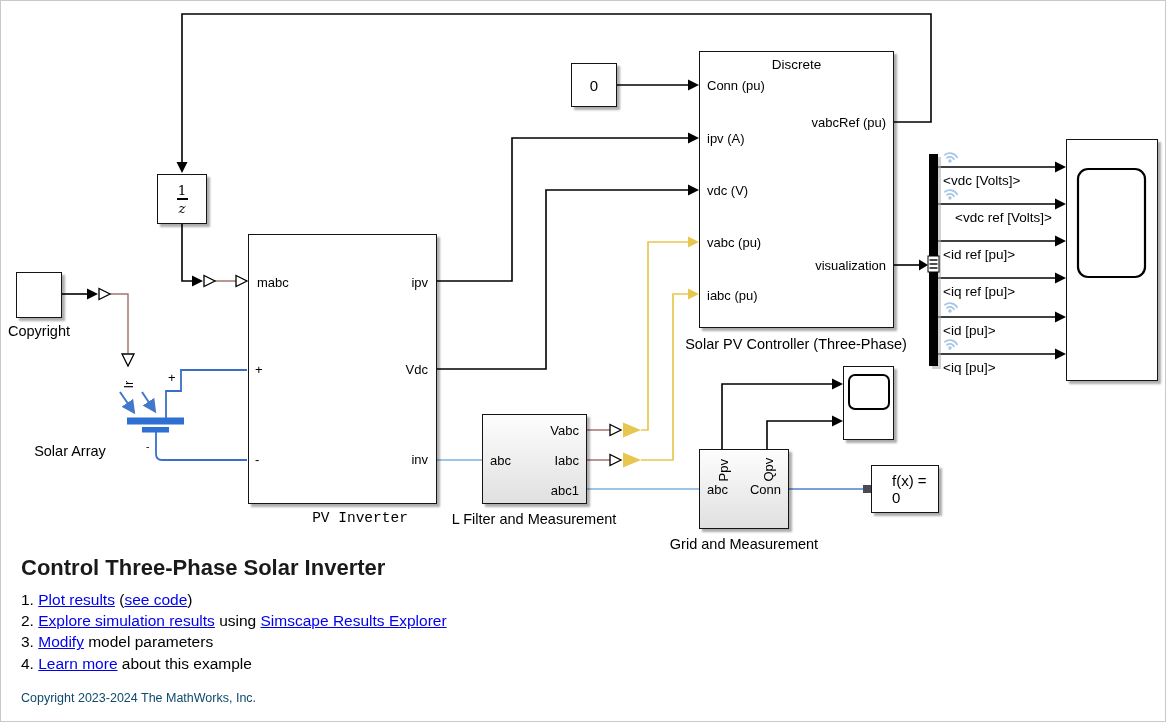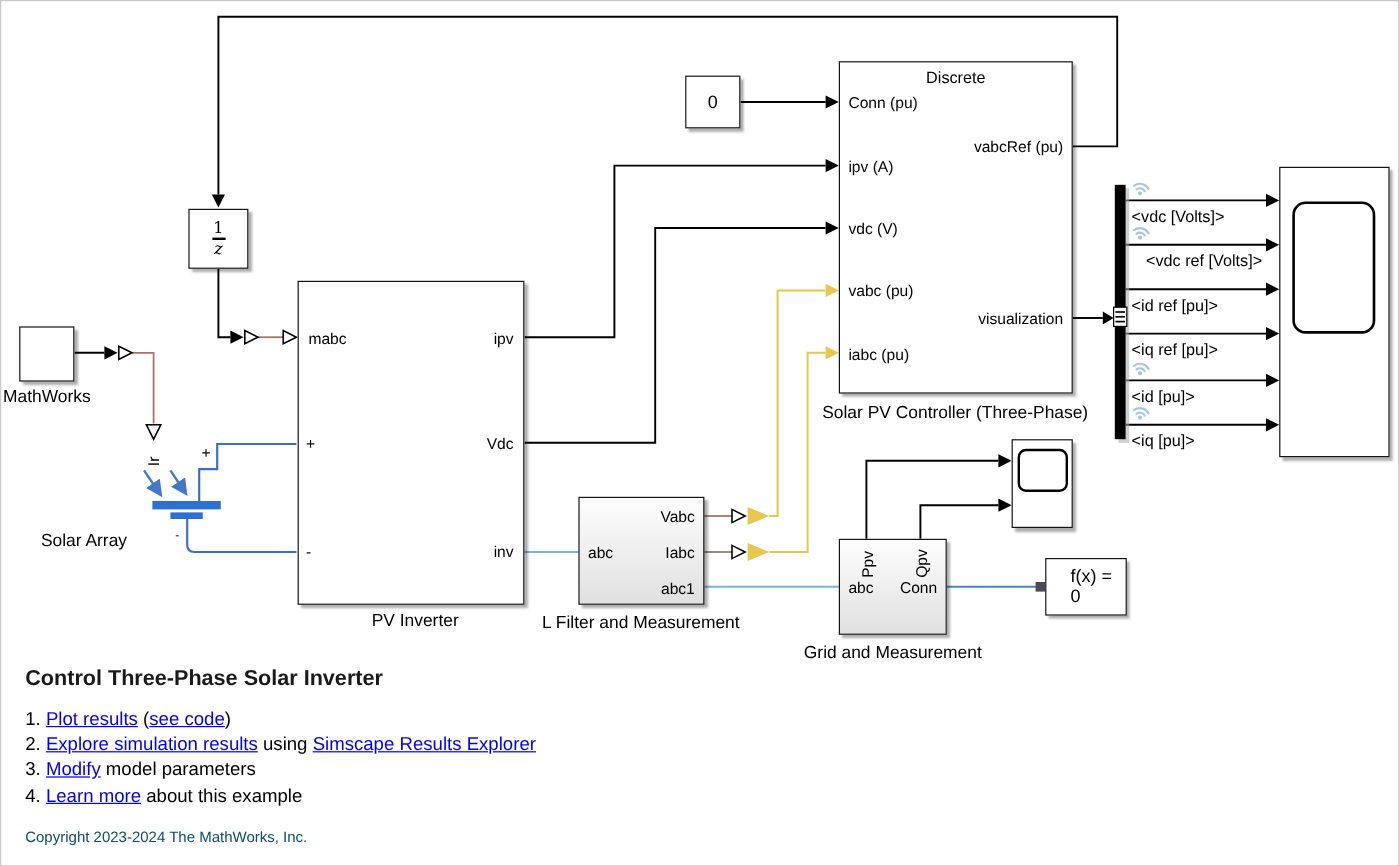--- a/index.html
+++ b/index.html
@@ -13,21 +13,21 @@
   .plab.r{text-align:right;}
   .cap{position:absolute;font-size:14.5px;line-height:16px;text-align:center;white-space:nowrap;z-index:3;}
   .siglab{position:absolute;font-size:13.5px;line-height:15px;white-space:nowrap;z-index:3;}
   .rot{transform:rotate(-90deg);transform-origin:center;}
   .udelay-frac{position:absolute;left:156px;top:173px;width:50px;height:50px;display:flex;
        flex-direction:column;align-items:center;justify-content:center;z-index:3;
        font-family:"DejaVu Serif",serif;font-size:13.5px;line-height:14px;}
   .fracbar{width:11px;height:1.5px;background:#000;margin:1px 0;}
   .ital{font-style:italic;}
   .ctr{display:flex;align-items:center;justify-content:center;}
-  .doc-title{position:absolute;left:20px;top:554px;font-size:18px;font-weight:bold;color:#1a1a1a;z-index:3;}
+  .doc-title{position:absolute;left:20px;top:554px;font-size:22px;font-weight:bold;color:#1a1a1a;z-index:3;}
   .doc-list{position:absolute;left:20px;top:588px;font-size:15.5px;line-height:21.2px;z-index:3;}
   .lnk{color:#0000EE;text-decoration:underline;cursor:pointer;}
   .copyright{position:absolute;left:20px;top:690px;font-size:12.5px;color:#0c4a6e;z-index:3;}
 </style>
 </head>
 <body>
 
 <div class="canvas">
 
   <svg class="wires" width="1166" height="722" viewBox="0 0 1166 722">
@@ -213,23 +213,23 @@
   <div class="blk" style="left:870px;top:464px;width:68px;height:48px;font-size:15px;padding-left:20px;">
     <div class="ctr" style="width:100%;height:100%;">f(x) = 0</div>
   </div>
 
   <div class="blk" style="left:1065px;top:138px;width:92px;height:242px;">
     <svg width="89" height="239">
       <rect x="11" y="29" width="67" height="108" rx="10" fill="#fff" stroke="#000" stroke-width="2.2"></rect>
     </svg>
   </div>
 
-  <div class="cap" style="left:0px;top:322px;width:76px;">MathWorks</div>
+  <div class="cap" style="left:0px;top:322px;width:76px;">Copyright</div>
   <div class="cap" style="left:23px;top:402px;width:92px;margin-top:40px;">Solar Array</div>
-  <div class="cap" style="left:279px;top:509px;width:132px;">PV Inverter</div>
+  <div class="cap" style="left:293px;top:509px;width:132px;font-family:Liberation Mono, monospace;">PV Inverter</div>
   <div class="cap" style="left:443px;top:510px;width:180px;">L Filter and Measurement</div>
   <div class="cap" style="left:658px;top:535px;width:170px;">Grid and Measurement</div>
   <div class="cap" style="left:665px;top:335px;width:260px;">Solar PV Controller (Three-Phase)</div>
 
   <span class="plab rot" style="left:117px;top:370px;width:20px;">Ir</span>
   <span class="plab" style="left:167px;top:369px;">+</span>
   <span class="plab" style="left:145px;top:438px;font-size:10px;">-</span>
 
   <span class="siglab" style="left:942px;top:172px;">&lt;vdc [Volts]&gt;</span>
   <span class="siglab" style="left:942px;top:209px;margin-left:12px;">&lt;vdc ref [Volts]&gt;</span>

